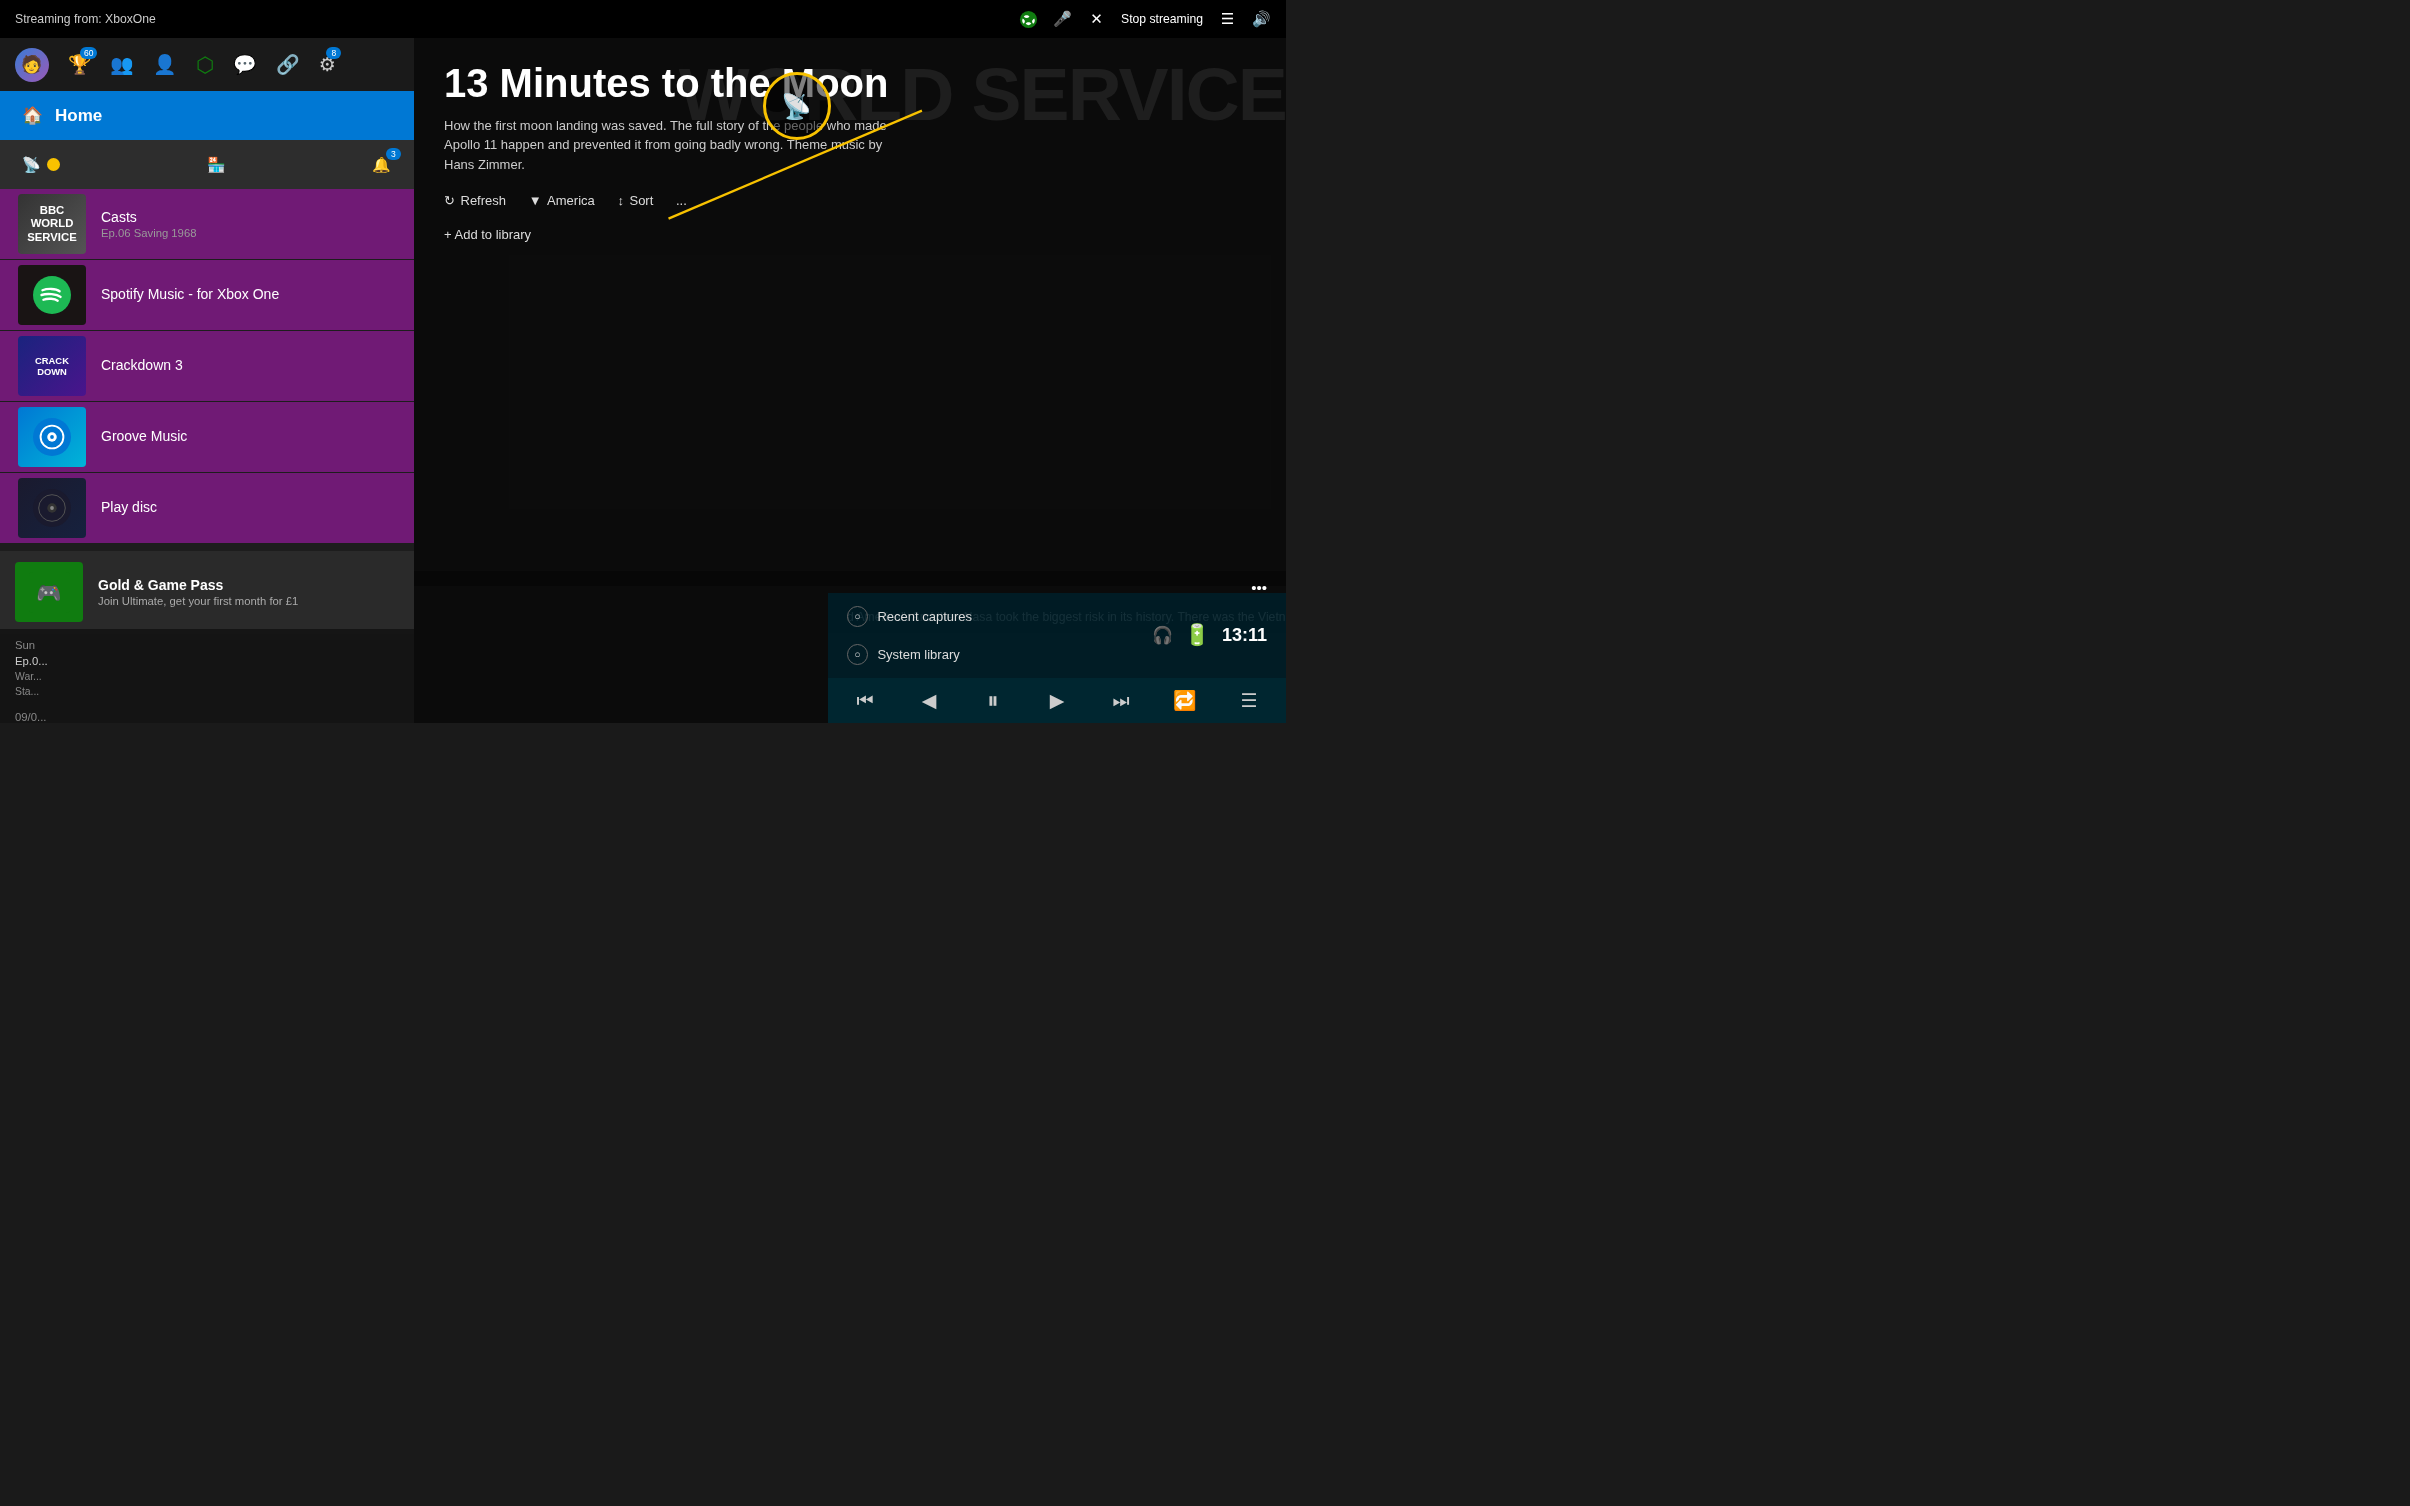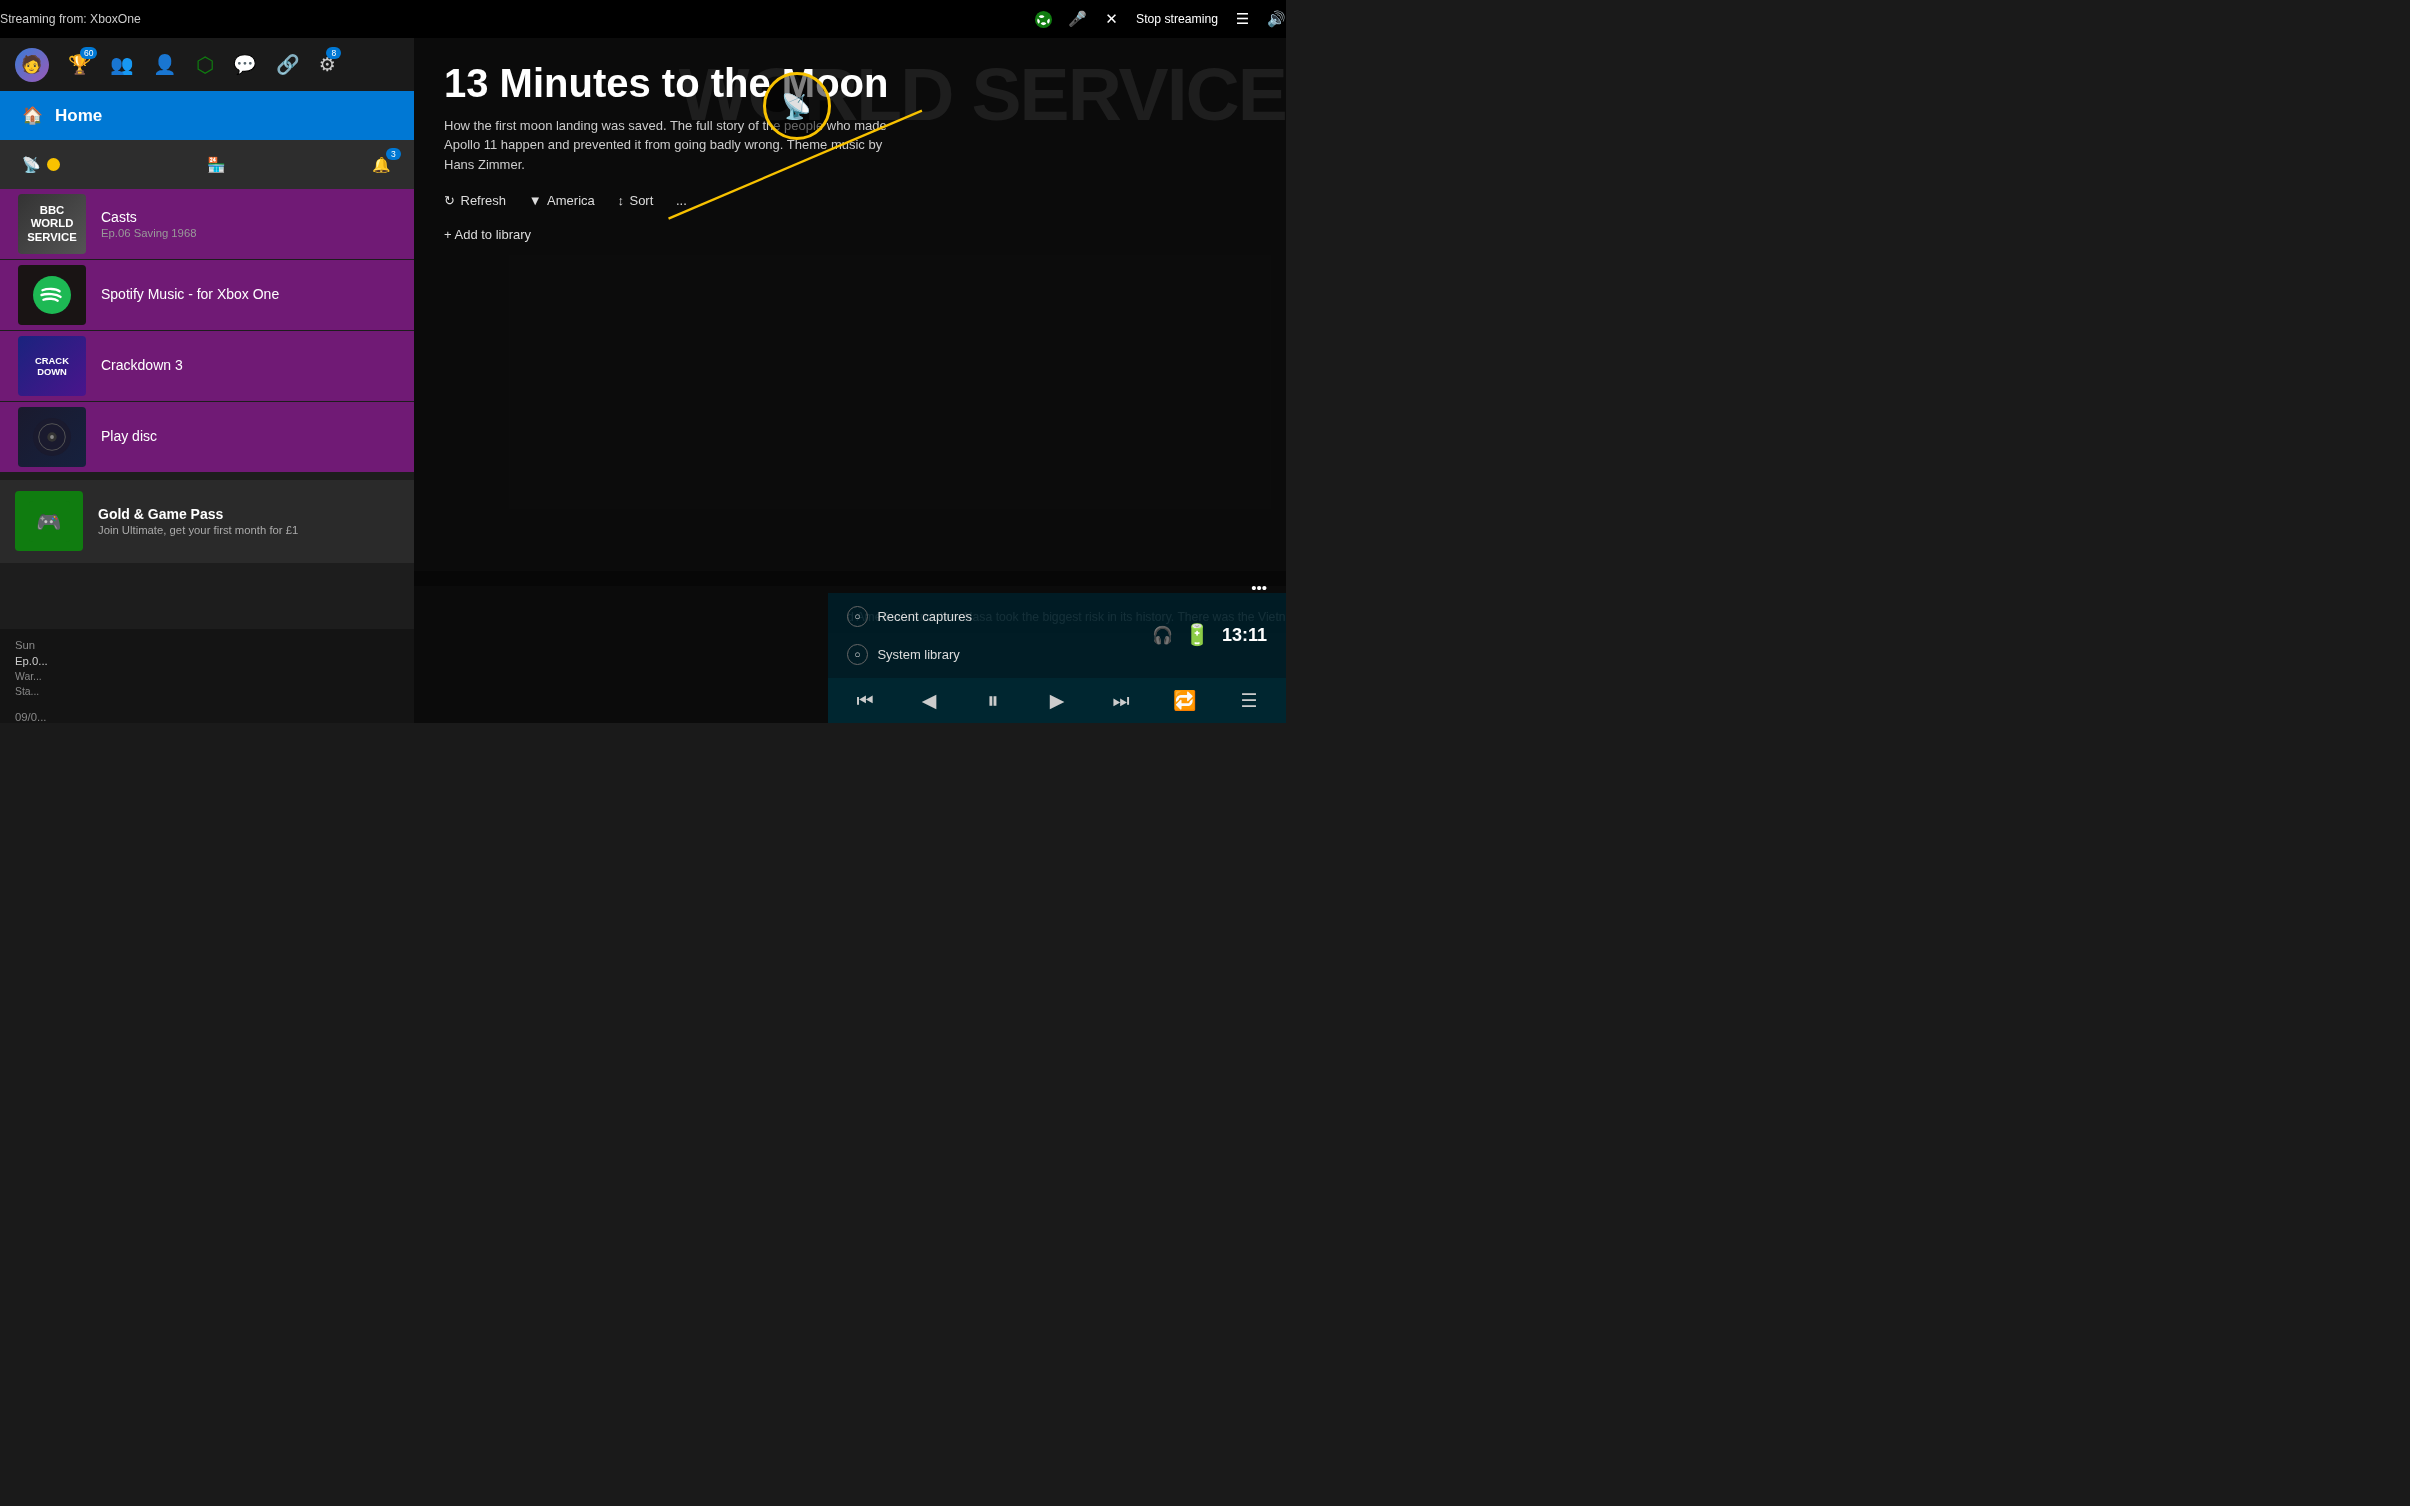--- a/index.html
+++ b/index.html
@@ -15,21 +15,21 @@
 
     
     .title-bar {
       position: absolute;
       top: 0; left: 0; right: 0;
       height: 38px;
       background: #000;
       display: flex;
       align-items: center;
       justify-content: space-between;
-      padding: 0 0;
+      padding: 0 15px;
       z-index: 100;
     }
     .title-bar-left {
       display: flex;
       align-items: center;
       gap: 7.5px;
       font-size: 12.2px;
       color: #ccc;
     }
     .title-bar-right {
@@ -539,20 +539,33 @@
 
       <div class="menu-item">
         <div class="menu-item-thumb thumb-crackdown">
           <span style="font-size:9.4px; color:#fff; font-weight:bold; text-align:center; padding:3.8px;">CRACK<br>DOWN</span>
         </div>
         <div class="menu-item-text">
           <div class="menu-item-title">Crackdown 3</div>
         </div>
       </div>
 
+      <div class="menu-item">
+        <div class="menu-item-thumb thumb-groove">
+          <svg width="38" height="38" viewBox="0 0 40 40">
+            <circle cx="20" cy="20" r="20" fill="#0078d4"></circle>
+            <circle cx="20" cy="20" r="12" fill="none" stroke="#fff" stroke-width="2"></circle>
+            <circle cx="20" cy="20" r="5" fill="#fff"></circle>
+            <circle cx="20" cy="20" r="2" fill="#0078d4"></circle>
+          </svg>
+        </div>
+        <div class="menu-item-text">
+          <div class="menu-item-title">Groove Music</div>
+        </div>
+      </div>
 
       <div class="menu-item">
         <div class="menu-item-thumb thumb-disc">
           <svg width="38" height="38" viewBox="0 0 40 40">
             <circle cx="20" cy="20" r="20" fill="#1a1a2e"></circle>
             <circle cx="20" cy="20" r="14" fill="none" stroke="#555" stroke-width="1"></circle>
             <circle cx="20" cy="20" r="5" fill="#333"></circle>
             <circle cx="20" cy="20" r="2" fill="#888"></circle>
           </svg>
         </div>

